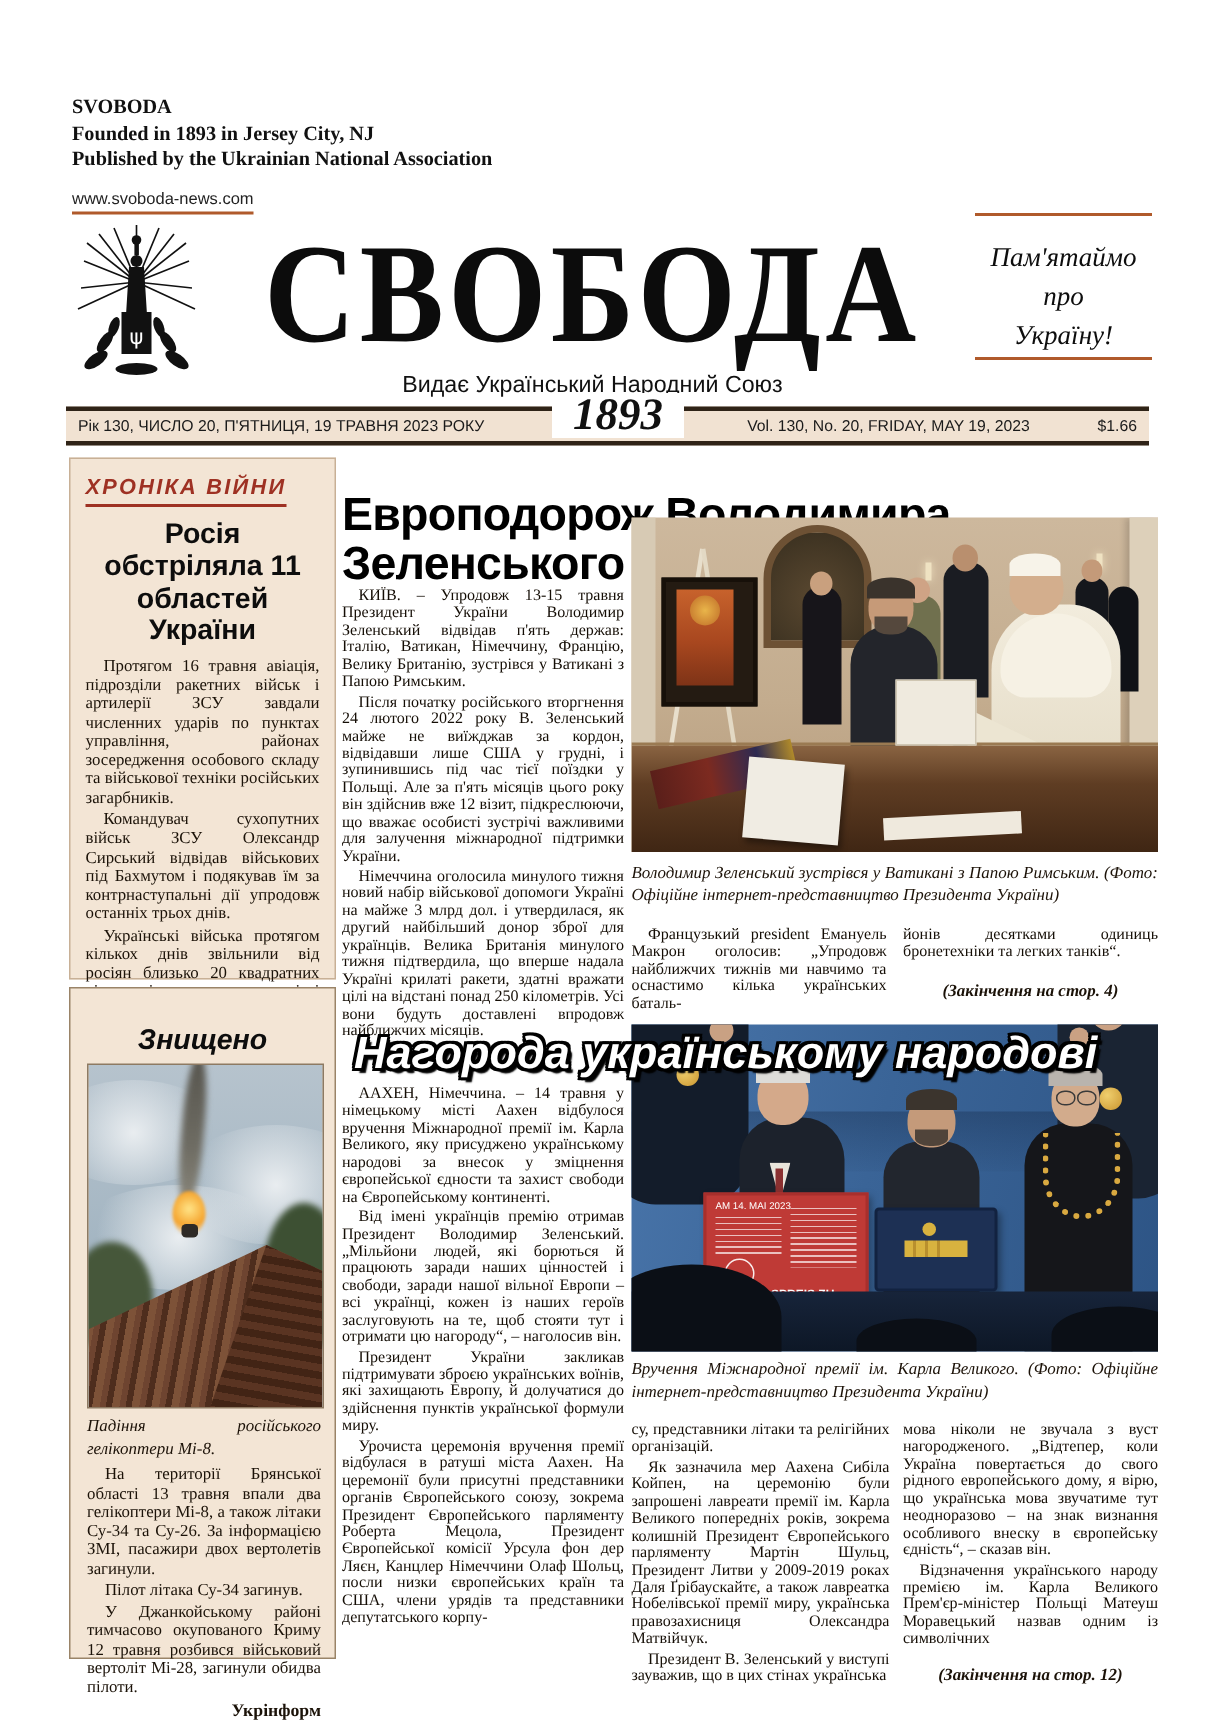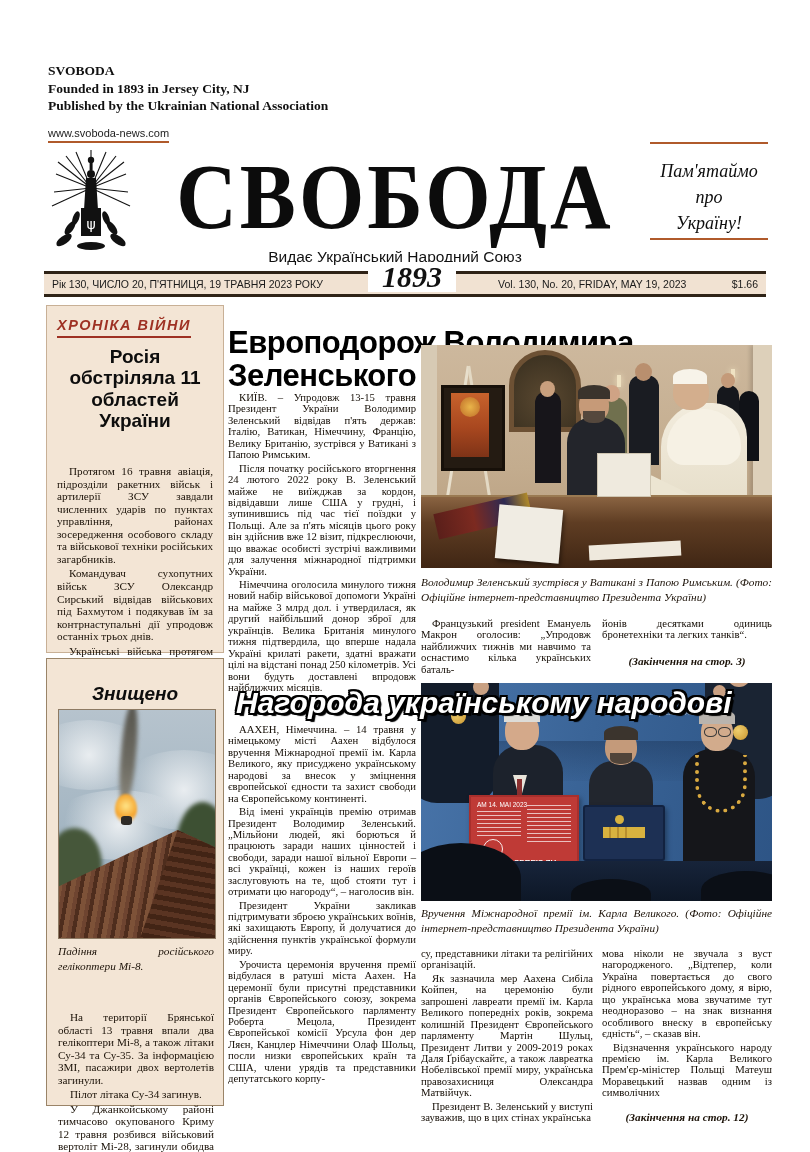--- a/index.html
+++ b/index.html
@@ -26,21 +26,21 @@
   .year-script{font-family:"Liberation Serif",serif;font-style:italic;font-weight:bold;
                font-size:30px;background:#fff;padding:0 14px;line-height:1;color:#111;}
   
   .beigebox{background:#f3e5d5;border:1px solid #c8b096;box-sizing:border-box;}
   .kicker{font-family:"Liberation Sans",sans-serif;font-weight:bold;font-style:italic;
           font-size:14.5px;letter-spacing:1.5px;color:#9e3123;
           border-bottom:2px solid #9e3123;padding-bottom:3px;display:inline-block;}
   .boxhead{font-family:"Liberation Sans",sans-serif;font-weight:bold;font-size:19px;
            line-height:1.12;text-align:center;color:#0d0d0d;}
   .boxhead.it{font-style:italic;}
-  .smallbody{font-size:11.2px;line-height:1.12;text-align:justify;color:#1b1208;margin-top:34px;}
+  .smallbody{font-size:11.2px;line-height:1.12;text-align:justify;color:#1b1208;}
   .smallbody p{margin:0 0 2px 0;text-indent:12px;}
   .cont{font-weight:bold;font-style:italic;font-size:11.3px;text-align:center;color:#1b1208;}
   .byline{font-weight:bold;font-size:11.8px;text-align:right;color:#1b1208;}
   
   .headline1{font-family:"Liberation Sans",sans-serif;font-weight:bold;font-size:31px;
              letter-spacing:-0.5px;color:#000;line-height:1.05;margin-top:20px;}
   .headline2{font-family:"Liberation Sans",sans-serif;font-weight:bold;font-style:italic;
              font-size:30px;color:#fff;line-height:1;letter-spacing:0;
              text-shadow:-2px -2px 0 #000,2px -2px 0 #000,-2px 2px 0 #000,2px 2px 0 #000,
                          0 -2px 0 #000,0 2px 0 #000,-2px 0 0 #000,2px 0 0 #000,3px 3px 1px #000;}
@@ -152,21 +152,21 @@
       <div class="ph" style="left:62px;top:-6px;width:15px;height:100px;border-radius:45%;transform:rotate(5deg);filter:blur(2px);background:linear-gradient(180deg,#57554e 0%,#6e6c63 60%,#8a877c 100%);"></div>
       <div class="ph" style="left:56px;top:84px;width:22px;height:30px;border-radius:50%;filter:blur(1px);background:radial-gradient(circle at 50% 40%,#ffe487 0%,#f5a42e 55%,rgba(245,164,46,0) 85%);"></div>
       <div class="ph" style="left:62px;top:106px;width:11px;height:9px;background:#2e2a26;border-radius:30%;"></div>
       <div class="ph" style="left:-12px;top:118px;width:55px;height:75px;border-radius:50%;filter:blur(2px);background:#46573a;"></div>
       <div class="ph" style="left:116px;top:92px;width:55px;height:100px;border-radius:50%;filter:blur(2px);background:#3d5033;"></div>
       <div class="ph" style="left:0;bottom:0;width:156px;height:108px;clip-path:polygon(0 52%,76% 0,100% 16%,100% 100%,0 100%);background:repeating-linear-gradient(100deg,#6e4430 0 4px,#4e2d1d 4px 8px,#7d5238 8px 13px);"></div>
       <div class="ph" style="left:0;bottom:0;width:156px;height:108px;clip-path:polygon(76% 0,100% 16%,100% 100%,52% 100%);background:repeating-linear-gradient(10deg,#5a3422 0 5px,#422415 5px 10px);"></div>
     </div>
     <div class="caption" style="position:absolute;left:11px;top:285px;width:156px;">Падіння російського гелікоптери Мі-8.</div>
     <div class="smallbody" style="position:absolute;left:11px;top:318px;width:156px;">
-      <p>На території Брянської області 13 травня впали два гелікоптери Мі-8, а також літаки Су-34 та Су-35. За інформацією ЗМІ, пасажири двох вертолетів загинули.</p>
+      <p>На території Брянської області 13 травня впали два гелікоптери Мі-8, а також літаки Су-34 та Су-26. За інформацією ЗМІ, пасажири двох вертолетів загинули.</p>
       <p>Пілот літака Су-34 загинув.</p>
       <p>У Джанкойському районі тимчасово окупованого Криму 12 травня розбився військовий вертоліт Мі-28, загинули обидва пілоти.</p>
       <div class="byline">Укрінформ</div>
     </div>
   </div>
 
   <div class="abs headline1" style="left:228px;top:307px;width:544px;">Европодорож Володимира Зеленського</div>
 
   <div class="abs colbody" style="left:228px;top:346px;width:188px;margin-top:46px;">
     <p>КИЇВ. – Упродовж 13-15 травня Президент України Володимир Зеленський відвідав п'ять держав: Італію, Ватикан, Німеччину, Францію, Велику Британію, зустрівся у Ватикані з Папою Римським.</p>
@@ -218,21 +218,21 @@
     <div class="ph" style="left:176px;top:108px;width:52px;height:42px;background:#efeade;border:1px solid #cfc6b2;"></div>
   </div>
 
   <div class="abs caption" style="left:421px;top:575px;width:351px;">Володимир Зеленський зустрівся  у Ватикані з Папою Римським. (Фото: Офіційне інтернет-представництво Президента України)</div>
 
   <div class="abs colbody" style="left:421px;top:618px;width:170px;">
     <p>Французький president Емануель Макрон оголосив: „Упродовж найближчих тижнів ми навчимо та оснастимо кілька українських баталь-</p>
   </div>
   <div class="abs colbody" style="left:602px;top:618px;width:170px;">
     <p style="text-indent:0;">йонів десятками одиниць бронетехніки та легких танків“.</p>
-    <div class="cont" style="margin-top:14px;">(Закінчення на стор. 3)</div>
+    <div class="cont" style="margin-top:14px;">(Закінчення на стор. 4)</div>
   </div>
 
   <div class="photo p2" style="left:421px;top:683px;width:351px;height:218px;">
     <div class="ph p2text" style="left:222px;top:16px;">
       <div>Der Internationale</div>
       <div>Karlspreis zu Aachen</div>
     </div>
     <div class="ph" style="left:0;top:58px;width:351px;height:40px;background:linear-gradient(180deg,rgba(20,40,70,.35),rgba(20,40,70,.05));"></div>
 
     <div class="ph" style="left:-14px;top:-30px;width:92px;height:150px;border-radius:0 0 30px 30px;background:#131c2a;"></div>

